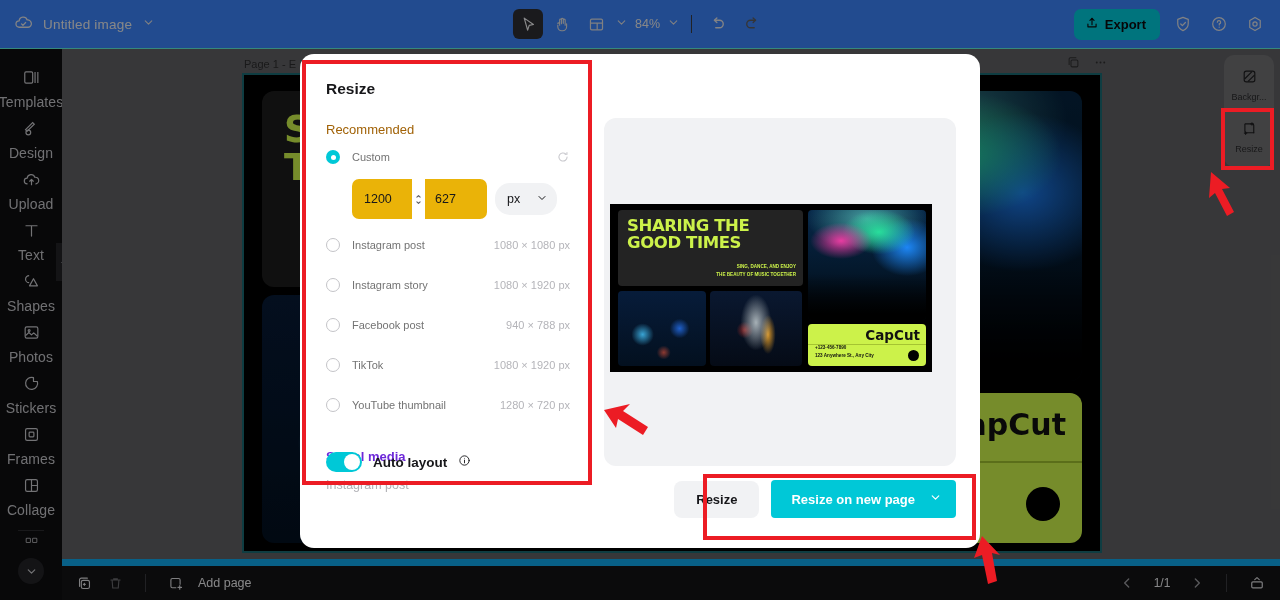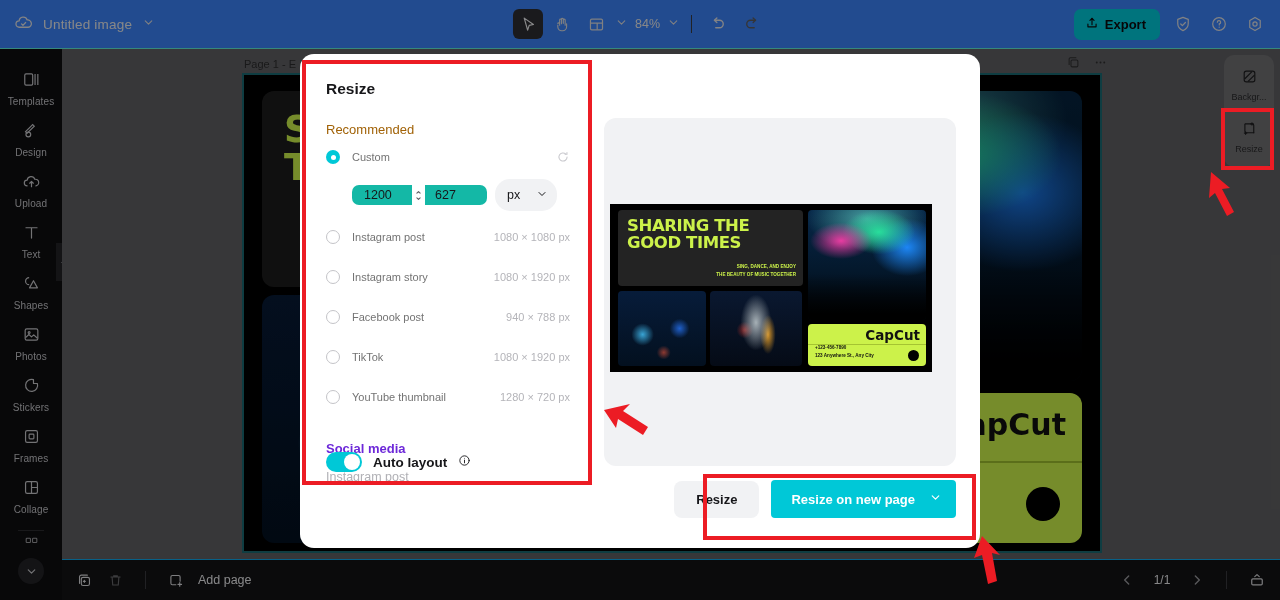--- a/index.html
+++ b/index.html
@@ -45,21 +45,21 @@
   
   .sidebar {
     position: absolute; top: 49px; left: 0; width: 62px; height: 551px;
     background: #0e0e10; display: flex; flex-direction: column;
     align-items: center; padding-top: 14px;
   }
   .side-item {
     width: 62px; height: 51px; display: flex; flex-direction: column;
     align-items: center; justify-content: center; gap: 3px; color: #c6c6ca;
   }
-  .side-label { font-size: 10px; color: #c2c2c6; letter-spacing: .1px; }
+  .side-label { font-size: 14px; color: #c2c2c6; letter-spacing: .1px; }
   .side-sep { width: 26px; height: 1px; background: #2c2c30; margin: 8px 0 4px; }
   .side-more {
     width: 26px; height: 26px; border-radius: 50%; background: #232327;
     display: flex; align-items: center; justify-content: center; color: #c6c6ca;
     margin-top: 2px;
   }
   .side-collapse {
     position: absolute; left: 56px; top: 243px; width: 14px; height: 38px;
     background: #232327; border-radius: 0 8px 8px 0;
     display: flex; align-items: center; justify-content: center; color: #cfcfd3;
@@ -155,21 +155,21 @@
     width: 46px; height: 48px; border-radius: 8px;
     display: flex; flex-direction: column; align-items: center; justify-content: center;
     gap: 3px; color: #1d1d1f;
   }
   .rp-label { font-size: 9px; color: #2a2a2c; }
 
   
   .bottombar {
     position: absolute; bottom: 0; left: 62px; width: 1218px; height: 41px;
     background: #141416; display: flex; align-items: center; padding: 0 14px;
-    border-top: 1px solid #0ea5e9;
+    border-top: 7px solid #0ea5e9;
   }
   .bb-left { display: flex; align-items: center; gap: 14px; }
   .bb-right { margin-left: auto; display: flex; align-items: center; gap: 14px; }
   .bb-text { color: #e8e8ea; font-size: 12.5px; }
   .bb-icon { color: #d9d9dc; display: flex; align-items: center; }
   .bb-icon.dim { color: #68686c; }
   .bb-page { color: #e8e8ea; font-size: 12px; min-width: 26px; text-align: center; }
 
   
   .overlay {
@@ -199,21 +199,21 @@
   .radio.sel {
     border: none; background: #00c8d7;
     display: flex; align-items: center; justify-content: center;
   }
   .radio.sel::after { content:""; width: 5px; height: 5px; border-radius: 50%; background: #fff; }
   .opt-name { font-size: 11px; color: #737373; font-weight: normal; }
   .opt-dim { margin-left: auto; font-size: 11px; color: #b4b4b9; }
   .reset-ico { margin-left: auto; color: #c9c9ce; display: flex; }
   .size-row { display: flex; align-items: center; gap: 0; margin: 2px 0 6px 26px; }
   .size-field {
-    width: 62px; height: 20px; background: #14b8a6;
+    width: 62px; height: 40px; background: #eab308;
     display: flex; align-items: center; padding-left: 12px;
     font-size: 12.5px; color: #17171a;
   }
   .size-field.first { border-radius: 7px 0 0 7px; width: 60px; }
   .size-field.second { border-radius: 0 7px 7px 0; width: 62px; padding-left: 10px; }
   .spin {
     width: 13px; height: 22px; background: #fff; border-radius: 3px;
     display: flex; flex-direction: column; align-items: center; justify-content: center;
     color: #5d5d63; flex: none;
   }

